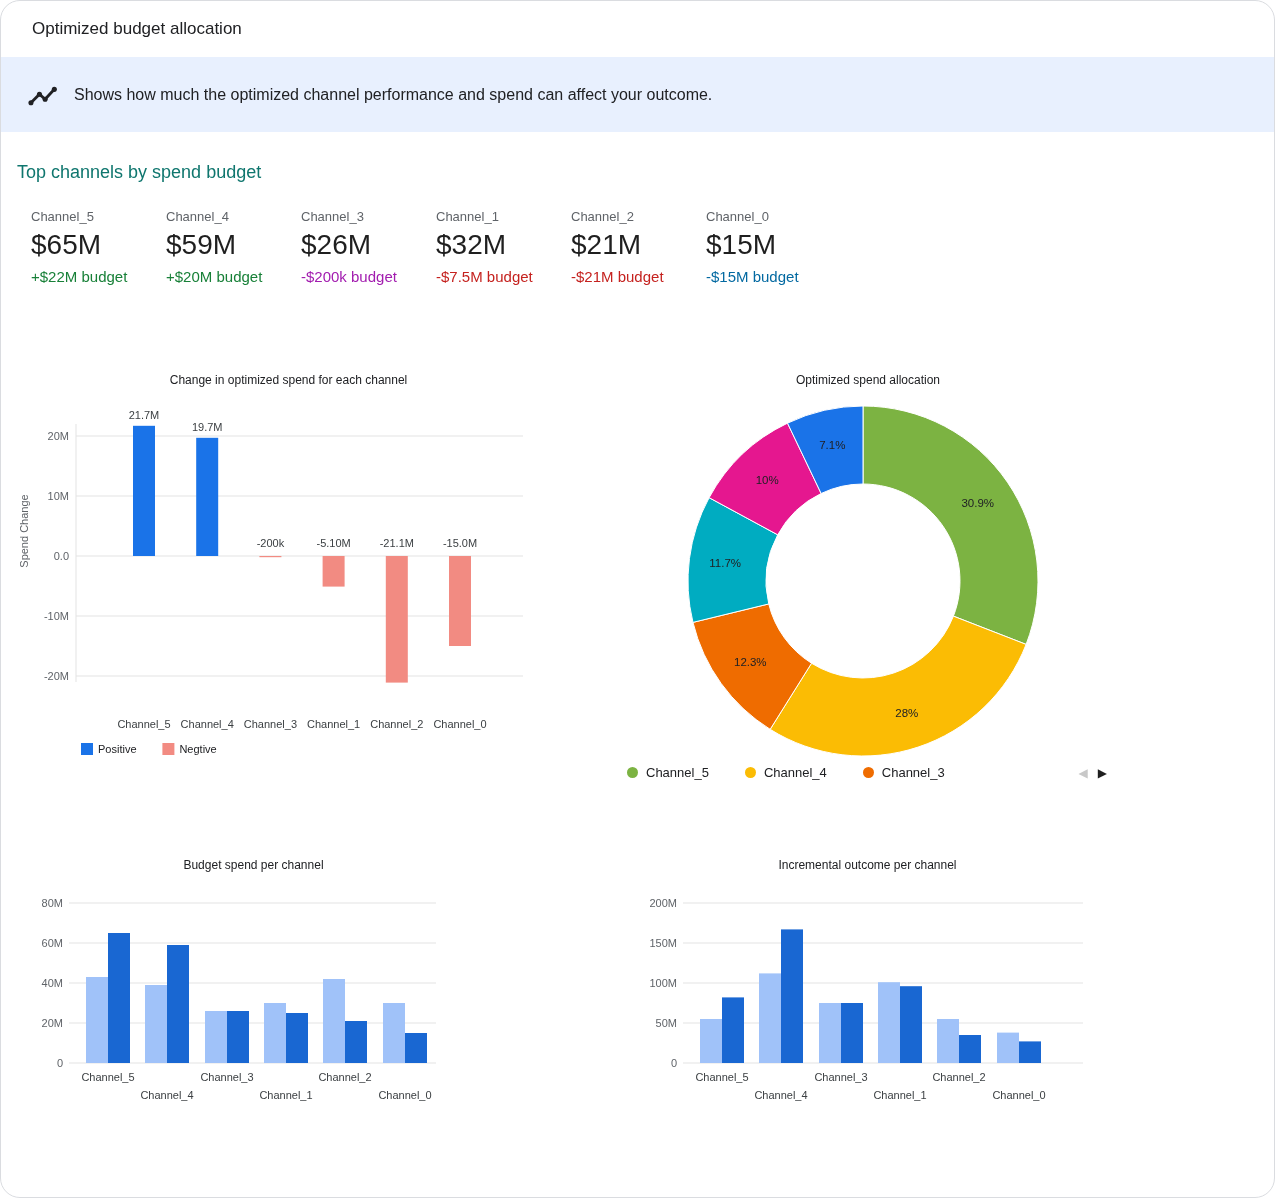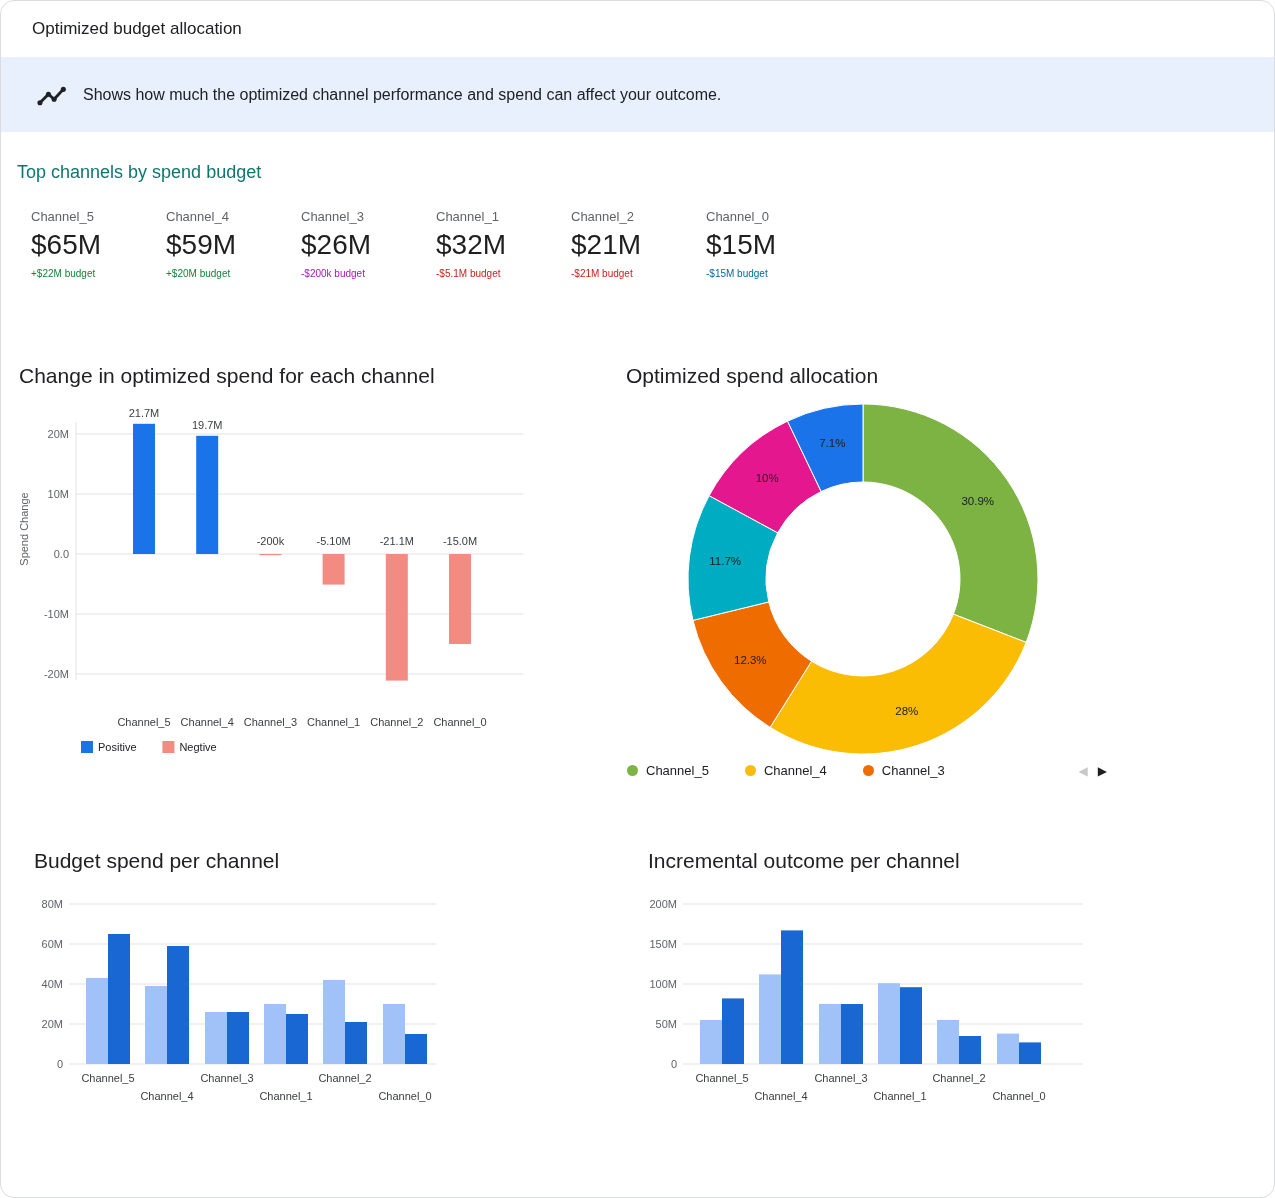--- a/index.html
+++ b/index.html
@@ -8,50 +8,50 @@
     background: #ffffff;
     font-family: "Liberation Sans", sans-serif;
     color: #202124;
   }
   .page {
     position: relative;
     width: 1275px;
     height: 1198px;
     background: #ffffff;
     border: 1px solid #dadce0;
-    border-radius: 14px;
+    border-radius: 20px;
     overflow: hidden;
   }
   .titlebar {
     position: absolute; left: 0; top: 0; right: 0; height: 56px;
     display: flex; align-items: center; padding-left: 31px;
   }
   .titlebar h1 { font-size: 17px; font-weight: 400; color: #202124; margin: 0; }
   .banner {
     position: absolute; left: 0; top: 56px; right: 0; height: 75px;
-    display: flex; align-items: center; padding-left: 34px;
+    display: flex; align-items: center; padding-left: 25px;
   }
   .banner-icon { width: 34px; height: 34px; margin-right: 14px; flex: 0 0 auto; }
   .banner-text { font-size: 16px; color: #202124; }
   .section-heading {
     position: absolute; left: 16px; top: 161px; margin: 0;
     font-size: 18px; font-weight: 400; color: #0f766e;
   }
   .cards { position: absolute; left: 30px; top: 208px; display: flex; }
   .card { width: 135px; }
   .card-name { font-size: 13px; color: #5f6368; }
   .card-value { font-size: 28px; color: #1f1f1f; margin-top: 5px; }
-  .card-delta { font-size: 10px; margin-top: 7px; }
+  .card-delta { font-size: 15px; margin-top: 7px; }
 
   .chart-block { position: absolute; }
   #blk-spend-change { left: 15px; top: 360px; width: 545px; }
   #blk-donut        { left: 622px; top: 360px; width: 490px; }
   #blk-budget       { left: 30px; top: 845px; width: 445px; }
   #blk-outcome      { left: 644px; top: 845px; width: 445px; }
-  .chart-title { margin: 3px; font-size: 21px; font-weight: 400; color: #202124; }
+  .chart-title { margin: 12px; font-size: 12px; font-weight: 400; color: #202124; text-align: center; }
   .chart-block svg { display: block; }
   #blk-spend-change svg, #blk-donut svg { margin-top: 9px; }
   #blk-budget svg, #blk-outcome svg { margin-top: 18px; }
   svg text { font-family: "Liberation Sans", sans-serif; }
 
   .donut-legend {
     display: flex; align-items: center; margin-top: 4px; padding-left: 4px;
   }
   .legend-item { display: flex; align-items: center; margin-right: 36px; }
   .legend-dot {
@@ -105,21 +105,21 @@
         <div class="card-delta" style="color: rgb(24, 128, 56);">+$20M budget</div>
       </div>
       <div class="card">
         <div class="card-name">Channel_3</div>
         <div class="card-value">$26M</div>
         <div class="card-delta" style="color: #a21caf;">-$200k budget</div>
       </div>
       <div class="card">
         <div class="card-name">Channel_1</div>
         <div class="card-value">$32M</div>
-        <div class="card-delta" style="color: rgb(197, 34, 31);">-$5.1M budget</div>
+        <div class="card-delta" style="color: rgb(197, 34, 31);">-$7.5M budget</div>
       </div>
       <div class="card">
         <div class="card-name">Channel_2</div>
         <div class="card-value">$21M</div>
         <div class="card-delta" style="color: rgb(197, 34, 31);">-$21M budget</div>
       </div>
       <div class="card">
         <div class="card-name">Channel_0</div>
         <div class="card-value">$15M</div>
         <div class="card-delta" style="color: #0369a1;">-$15M budget</div>

